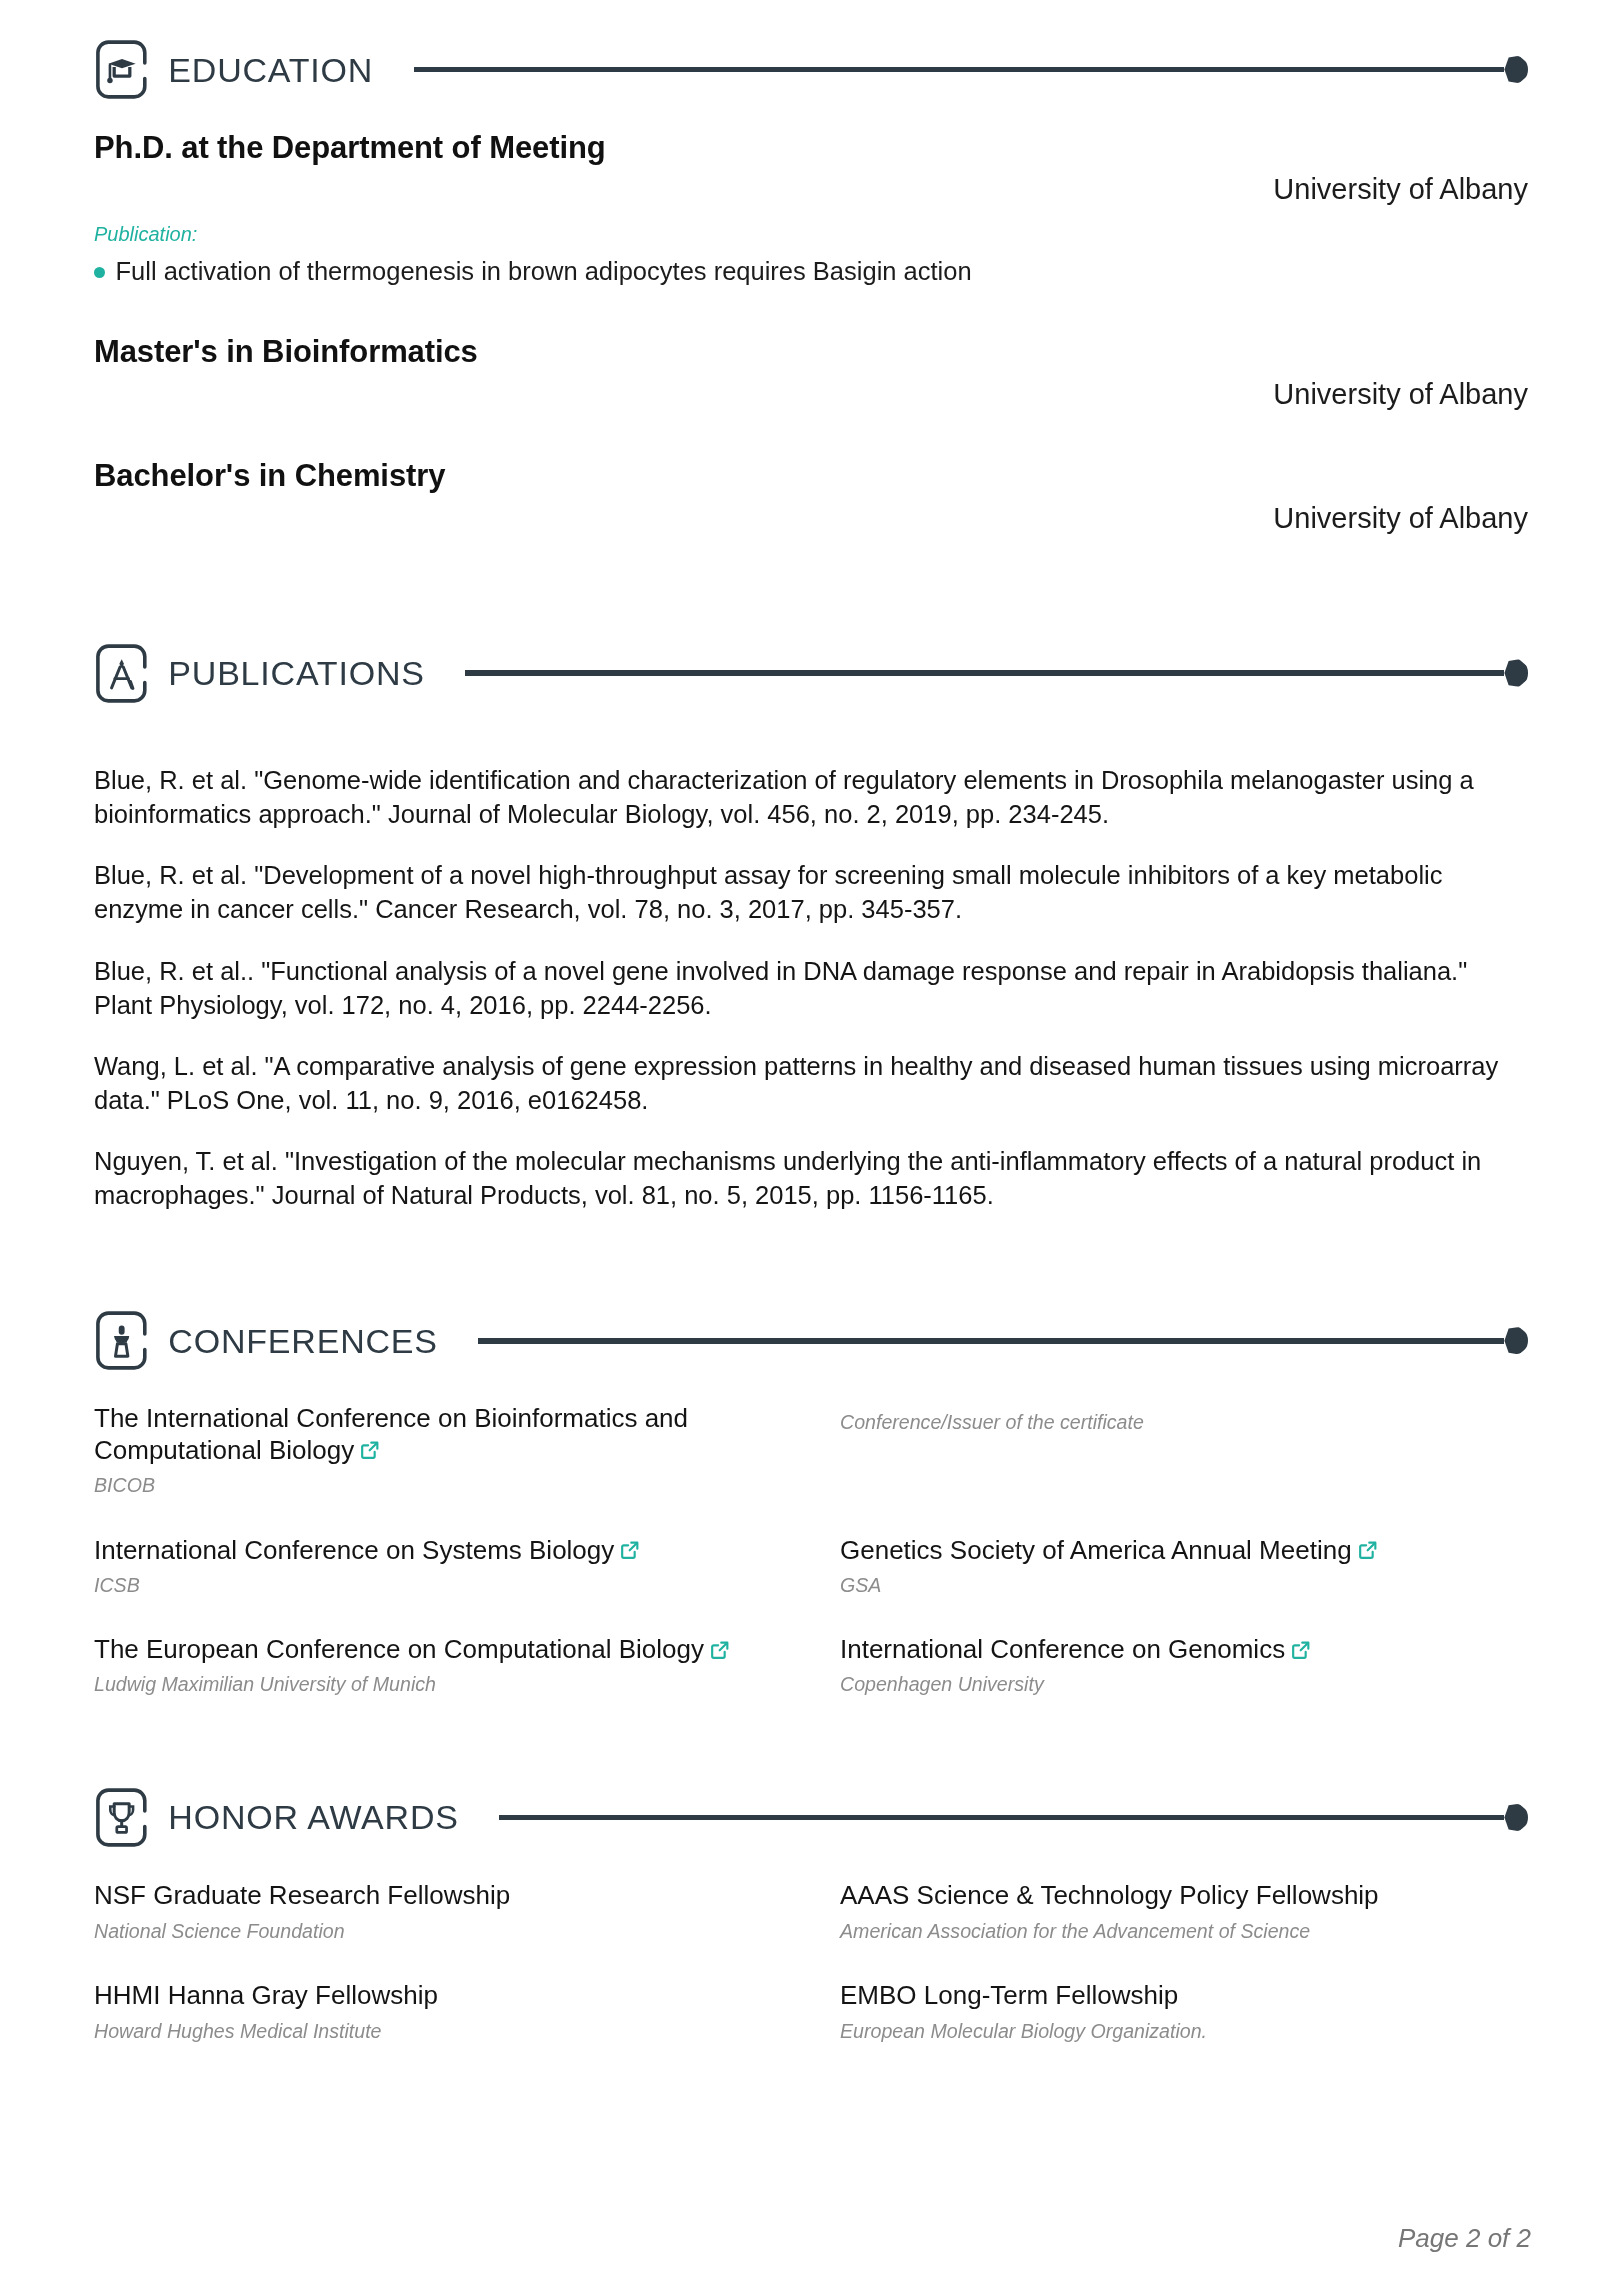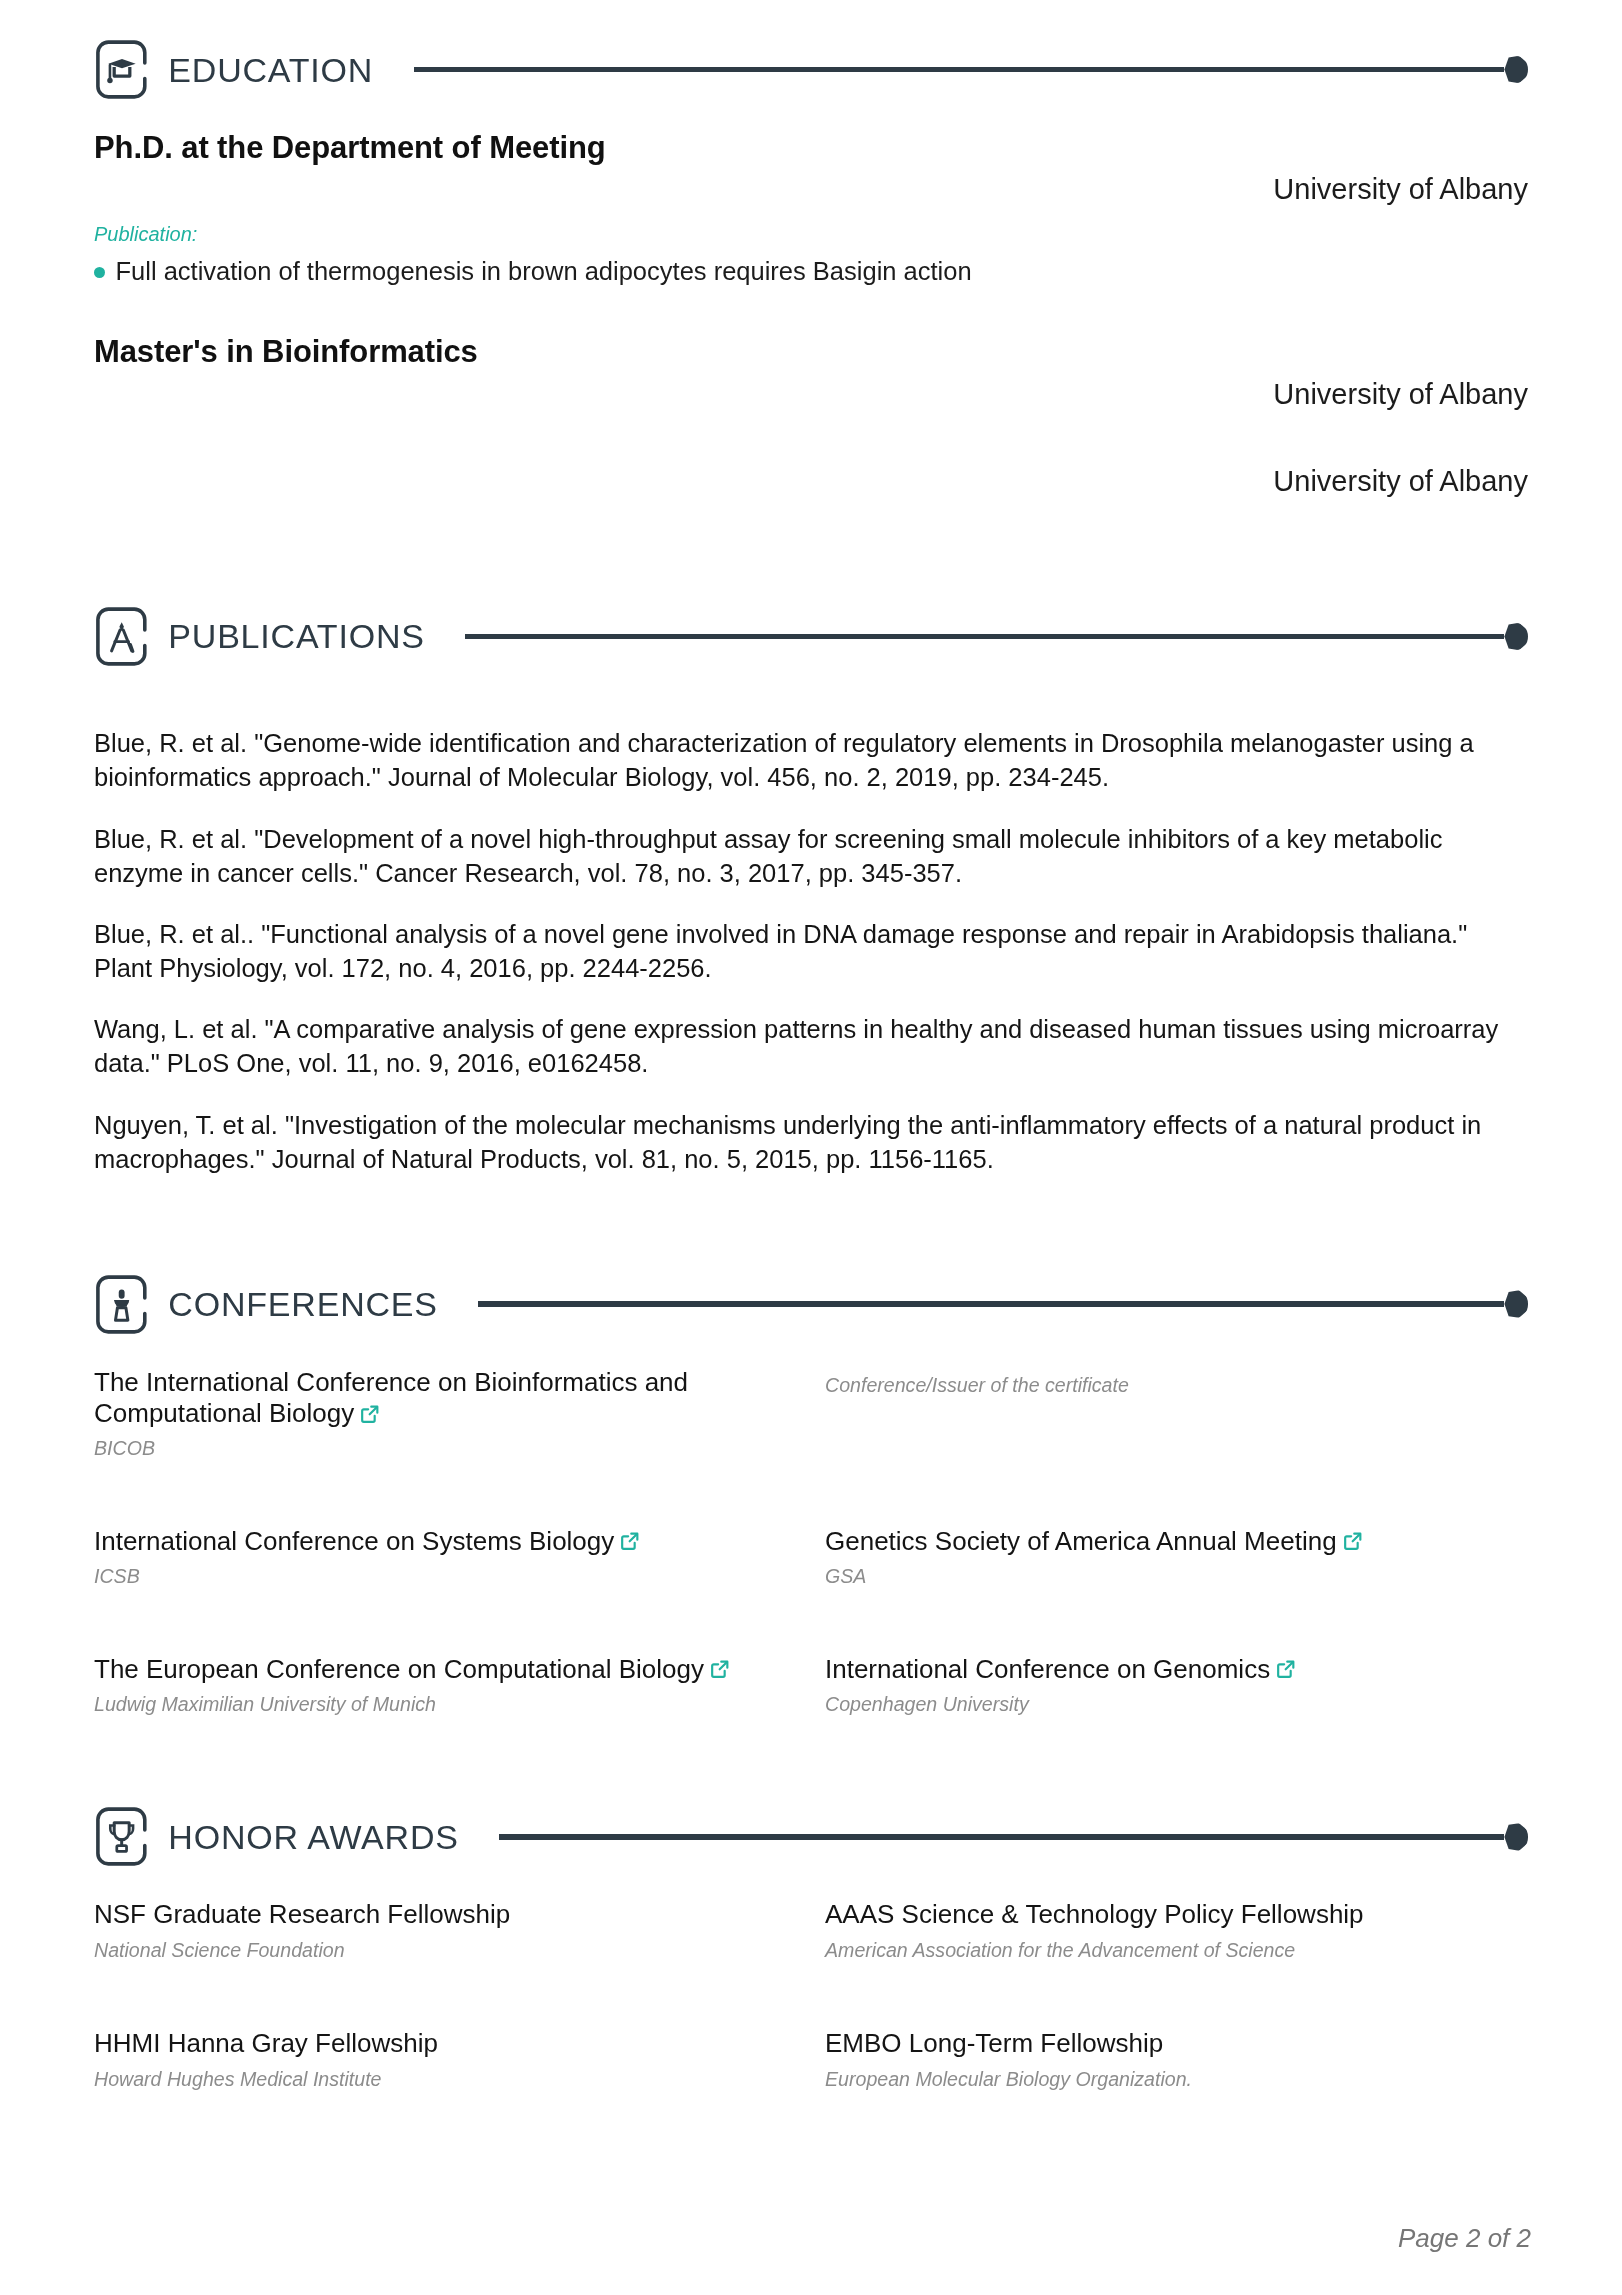--- a/index.html
+++ b/index.html
@@ -118,21 +118,20 @@
     margin-bottom: 27.5px;
   }
   .pub-item:last-child { margin-bottom: 0; }
 
   
   .two-col {
     display: grid;
     grid-template-columns: 1fr 1fr;
     column-gap: 58px;
     row-gap: 0;
-    gap: 28px;
   }
   .grid-cell { break-inside: avoid; }
 
   .conf-title {
     font-size: 26px;
     color: #141414;
     line-height: 1.22;
     font-weight: 400;
   }
   .ext-icon {
@@ -211,20 +210,21 @@
   <div style="height:46px"></div>
 
   <div class="edu-entry">
     <div class="edu-degree">Master's in Bioinformatics</div>
     <div class="edu-school">University of Albany</div>
   </div>
 
   <div style="height:47px"></div>
 
   <div class="edu-entry">
+    <div class="edu-degree">Bachelor's in Chemistry</div>
     <div class="edu-school">University of Albany</div>
   </div>
 
   <div style="height:106px"></div>
   <div class="section-header">
     <span class="sec-icon">
       <svg viewBox="0 0 86 96" fill="none" xmlns="http://www.w3.org/2000/svg">
         <path d="M62 6 H22 A16 16 0 0 0 6 22 V74 A16 16 0 0 0 22 90 H62 A16 16 0 0 0 78 74 V62 M78 38 V22 A16 16 0 0 0 62 6" stroke="#2e3b45" stroke-width="5.5" stroke-linecap="round"></path>
         <path d="M42.5 26 L46 33 L42.5 40 L39 33 Z" fill="#2e3b45"></path>
         <path d="M40 38 L27 70 M45 38 L58 70" stroke="#2e3b45" stroke-width="4.6" stroke-linecap="round"></path>

